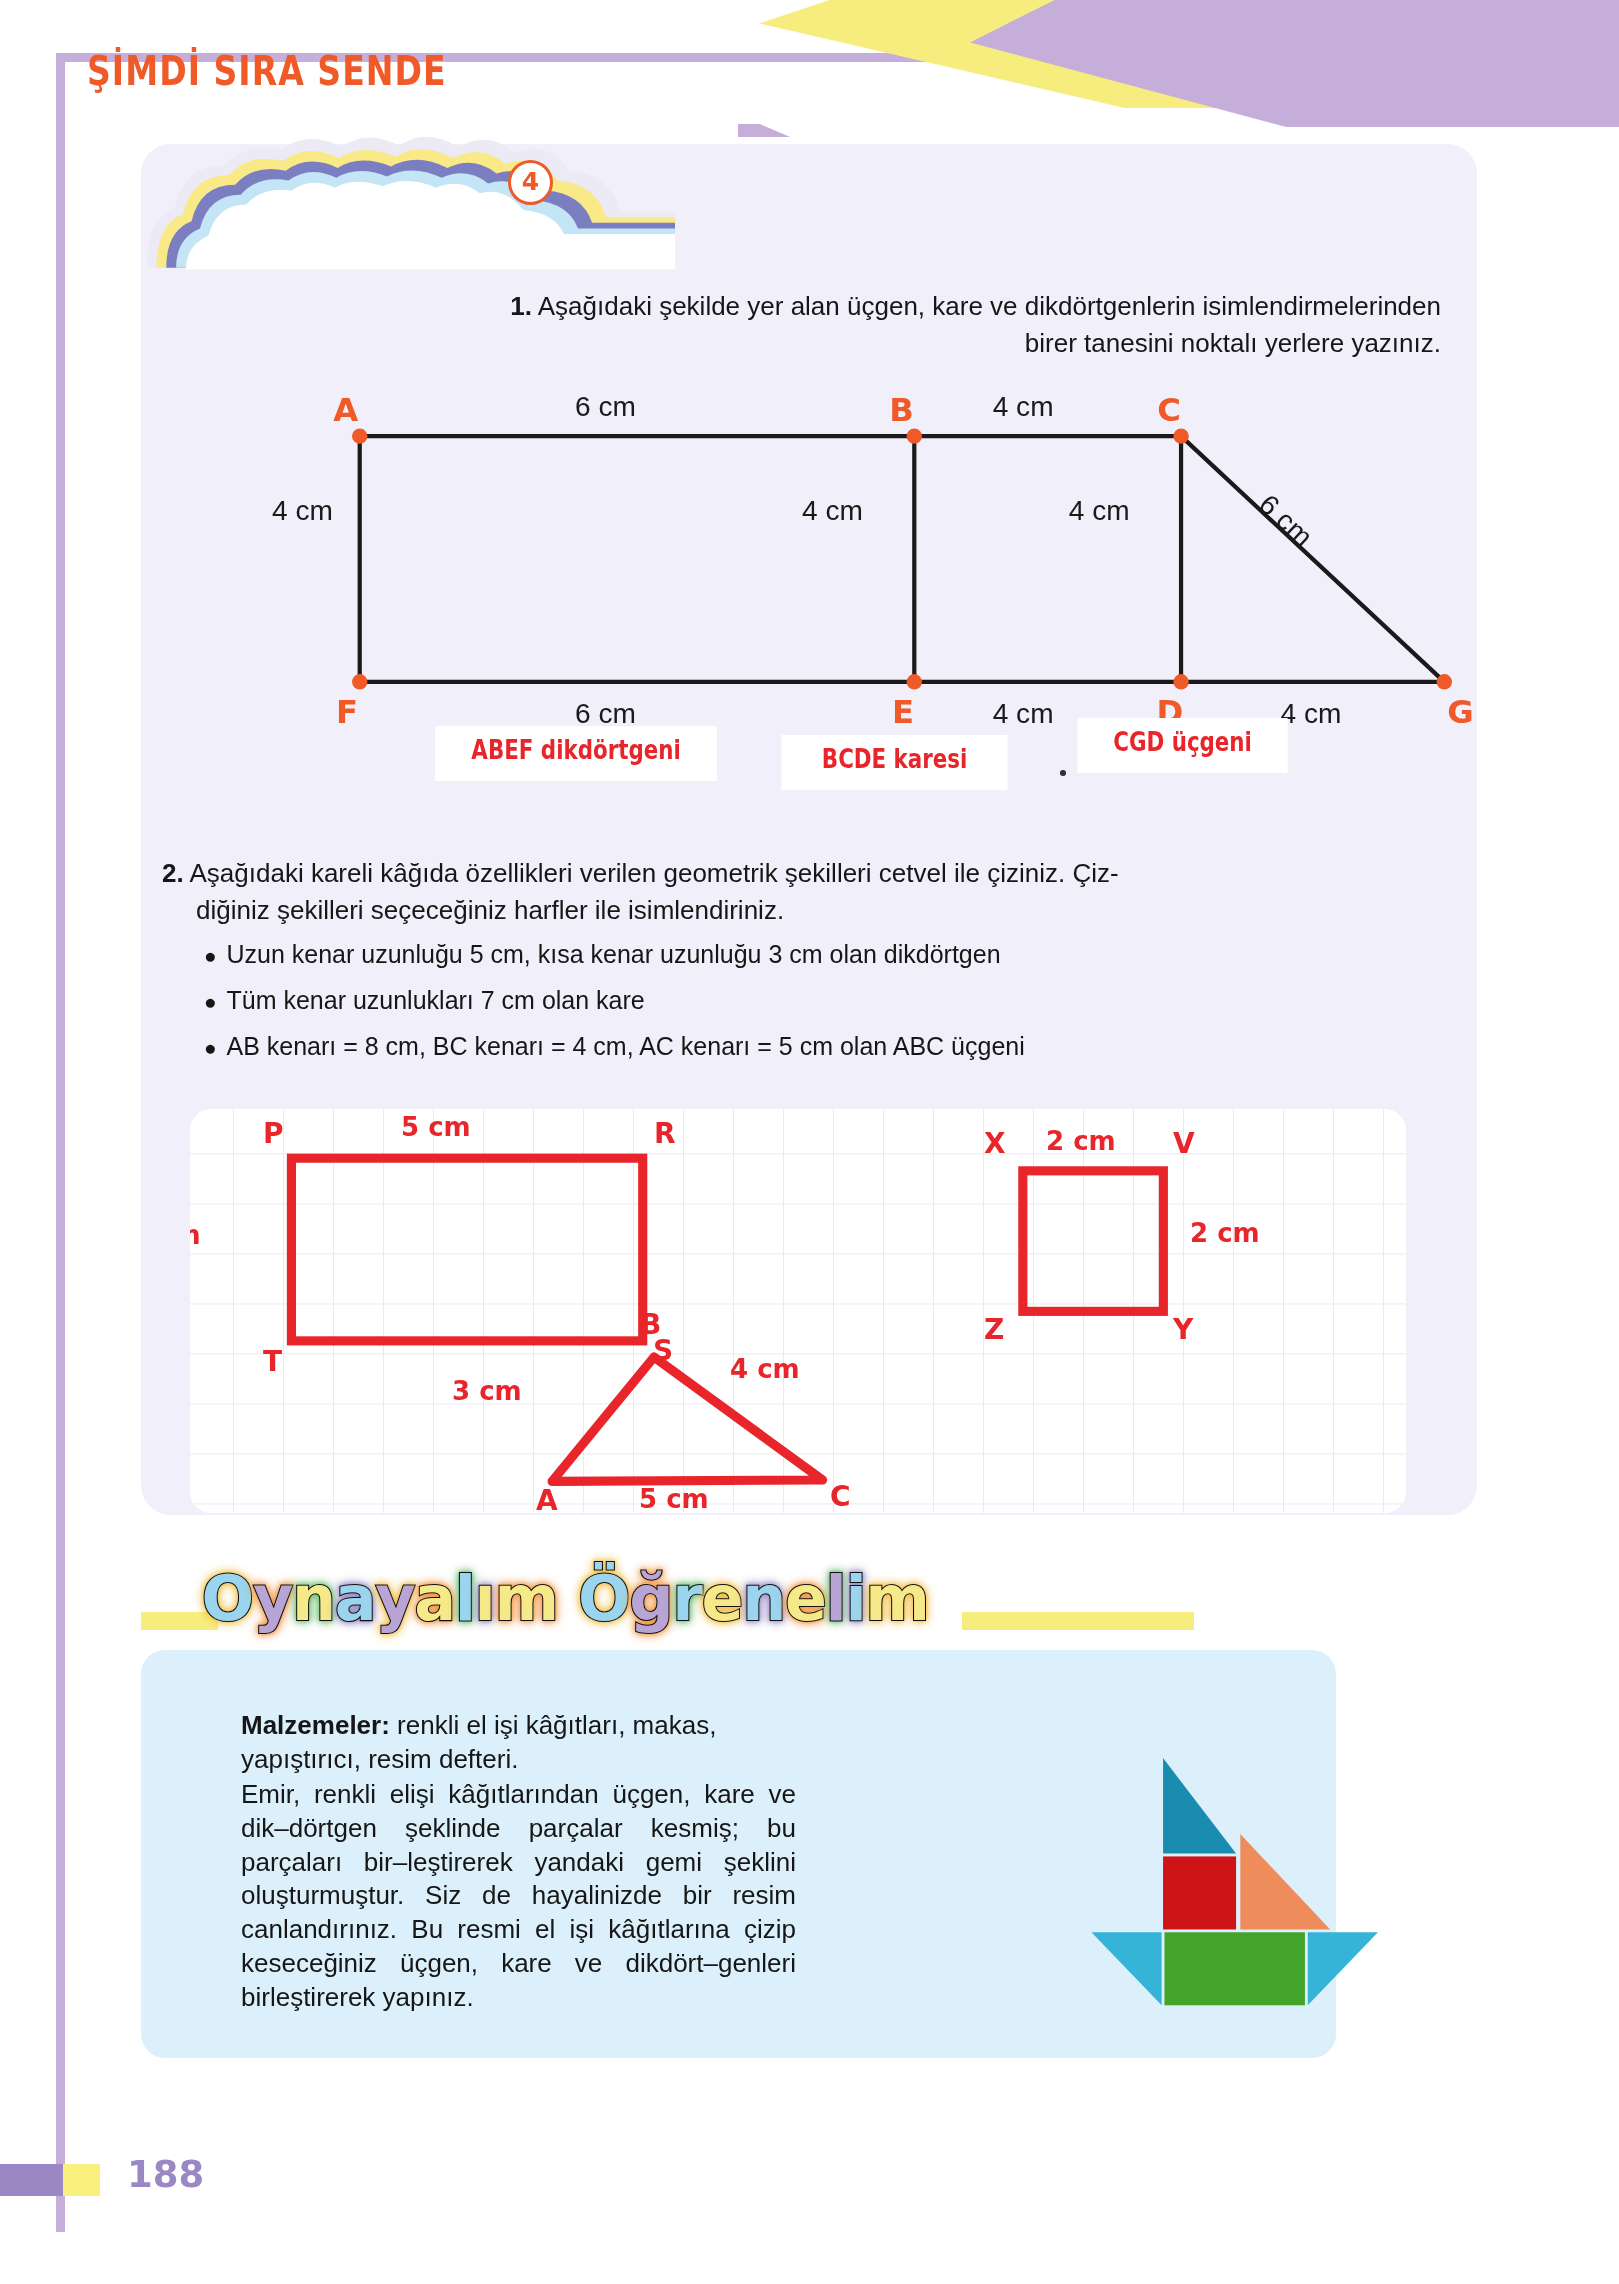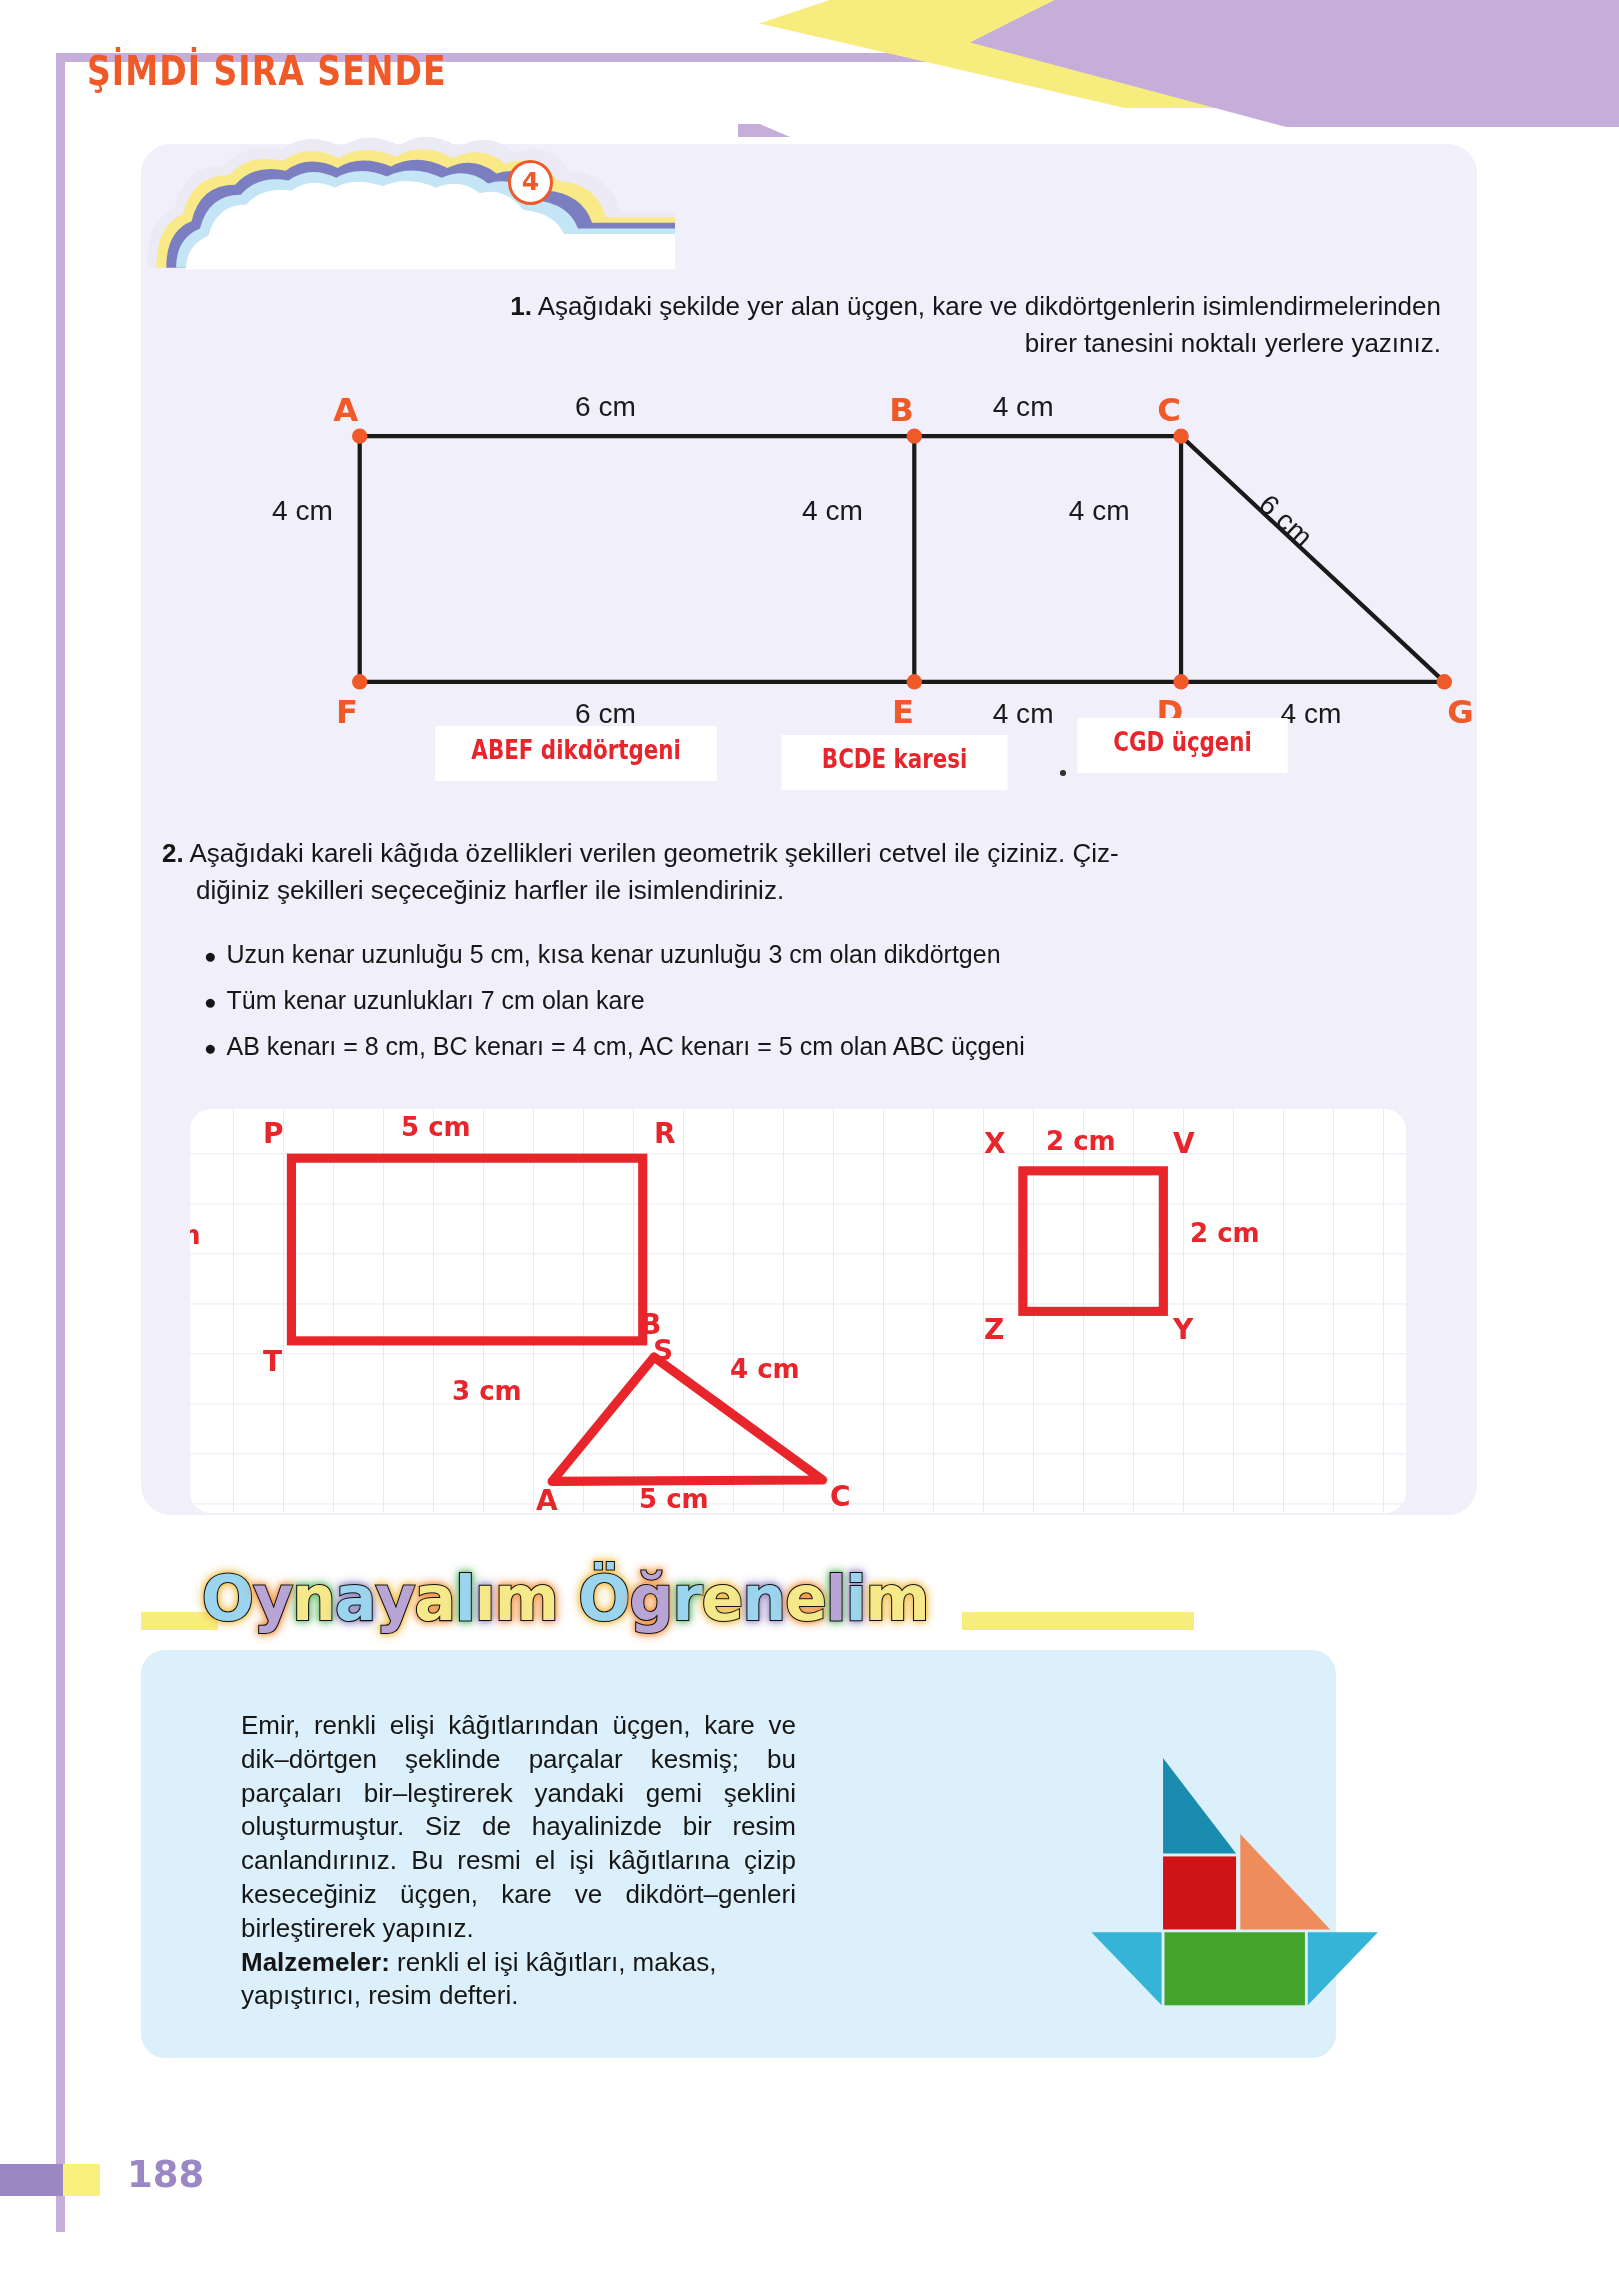--- a/index.html
+++ b/index.html
@@ -101,21 +101,21 @@
     font-size: 26px;
     line-height: 1.42;
     font-family: "Liberation Sans", sans-serif;
   }
   .q-num {
     font-weight: 700;
   }
   #q1 { left: 169px; top: 288px; width: 1272px; text-align: right; }
   #q1 .line2 { display:block; padding-left: 31px; }
 
-  #q2 { left: 162px; top: 835px; width: 1294px; }
+  #q2 { left: 162px; top: 855px; width: 1294px; }
   #q2 .line2 { display:block; padding-left: 34px; }
 
   .bullets {
     position: absolute;
     left: 204px; top: 942px;
     color: #161616;
     font-size: 25px;
     line-height: 1.0;
   }
   .bullets .bullet-row {
@@ -420,24 +420,24 @@
   <div class="oy-strip-left"></div>
   <div class="oy-strip-right"></div>
 
   <div class="oy-title" id="oy-title"><span style="color: rgb(154, 212, 238); -webkit-text-stroke: 2.1px rgb(17, 17, 17); paint-order: stroke; filter: drop-shadow(rgb(242, 193, 78) 0px 0px 2.8px) drop-shadow(rgb(242, 193, 78) 0px 0px 4.9px); margin: 0px -1.4px;">O</span><span style="color: rgb(185, 164, 214); -webkit-text-stroke: 2.1px rgb(17, 17, 17); paint-order: stroke; filter: drop-shadow(rgb(242, 153, 74) 0px 0px 2.8px) drop-shadow(rgb(242, 153, 74) 0px 0px 4.9px); margin: 0px -1.4px;">y</span><span style="color: rgb(246, 233, 138); -webkit-text-stroke: 2.1px rgb(17, 17, 17); paint-order: stroke; filter: drop-shadow(rgb(111, 191, 115) 0px 0px 2.8px) drop-shadow(rgb(111, 191, 115) 0px 0px 4.9px); margin: 0px -1.4px;">n</span><span style="color: rgb(154, 212, 238); -webkit-text-stroke: 2.1px rgb(17, 17, 17); paint-order: stroke; filter: drop-shadow(rgb(155, 143, 199) 0px 0px 2.8px) drop-shadow(rgb(155, 143, 199) 0px 0px 4.9px); margin: 0px -1.4px;">a</span><span style="color: rgb(185, 164, 214); -webkit-text-stroke: 2.1px rgb(17, 17, 17); paint-order: stroke; filter: drop-shadow(rgb(242, 193, 78) 0px 0px 2.8px) drop-shadow(rgb(242, 193, 78) 0px 0px 4.9px); margin: 0px -1.4px;">y</span><span style="color: rgb(246, 233, 138); -webkit-text-stroke: 2.1px rgb(17, 17, 17); paint-order: stroke; filter: drop-shadow(rgb(242, 153, 74) 0px 0px 2.8px) drop-shadow(rgb(242, 153, 74) 0px 0px 4.9px); margin: 0px -1.4px;">a</span><span style="color: rgb(154, 212, 238); -webkit-text-stroke: 2.1px rgb(17, 17, 17); paint-order: stroke; filter: drop-shadow(rgb(111, 191, 115) 0px 0px 2.8px) drop-shadow(rgb(111, 191, 115) 0px 0px 4.9px); margin: 0px -1.4px;">l</span><span style="color: rgb(246, 233, 138); -webkit-text-stroke: 2.1px rgb(17, 17, 17); paint-order: stroke; filter: drop-shadow(rgb(155, 143, 199) 0px 0px 2.8px) drop-shadow(rgb(155, 143, 199) 0px 0px 4.9px); margin: 0px -1.4px;">ı</span><span style="color: rgb(246, 233, 138); -webkit-text-stroke: 2.1px rgb(17, 17, 17); paint-order: stroke; filter: drop-shadow(rgb(242, 153, 74) 0px 0px 2.8px) drop-shadow(rgb(242, 153, 74) 0px 0px 4.9px); margin: 0px -1.4px;">m</span><span style="color: rgb(255, 255, 255); -webkit-text-stroke: 2.1px rgb(17, 17, 17); paint-order: stroke; filter: drop-shadow(transparent 0px 0px 2.8px) drop-shadow(transparent 0px 0px 4.9px); margin: 0px -1.4px;">&nbsp;</span><span style="color: rgb(154, 212, 238); -webkit-text-stroke: 2.1px rgb(17, 17, 17); paint-order: stroke; filter: drop-shadow(rgb(242, 193, 78) 0px 0px 2.8px) drop-shadow(rgb(242, 193, 78) 0px 0px 4.9px); margin: 0px -1.4px;">Ö</span><span style="color: rgb(185, 164, 214); -webkit-text-stroke: 2.1px rgb(17, 17, 17); paint-order: stroke; filter: drop-shadow(rgb(242, 153, 74) 0px 0px 2.8px) drop-shadow(rgb(242, 153, 74) 0px 0px 4.9px); margin: 0px -1.4px;">ğ</span><span style="color: rgb(154, 212, 238); -webkit-text-stroke: 2.1px rgb(17, 17, 17); paint-order: stroke; filter: drop-shadow(rgb(111, 191, 115) 0px 0px 2.8px) drop-shadow(rgb(111, 191, 115) 0px 0px 4.9px); margin: 0px -1.4px;">r</span><span style="color: rgb(246, 233, 138); -webkit-text-stroke: 2.1px rgb(17, 17, 17); paint-order: stroke; filter: drop-shadow(rgb(242, 193, 78) 0px 0px 2.8px) drop-shadow(rgb(242, 193, 78) 0px 0px 4.9px); margin: 0px -1.4px;">e</span><span style="color: rgb(154, 212, 238); -webkit-text-stroke: 2.1px rgb(17, 17, 17); paint-order: stroke; filter: drop-shadow(rgb(155, 143, 199) 0px 0px 2.8px) drop-shadow(rgb(155, 143, 199) 0px 0px 4.9px); margin: 0px -1.4px;">n</span><span style="color: rgb(246, 233, 138); -webkit-text-stroke: 2.1px rgb(17, 17, 17); paint-order: stroke; filter: drop-shadow(rgb(242, 153, 74) 0px 0px 2.8px) drop-shadow(rgb(242, 153, 74) 0px 0px 4.9px); margin: 0px -1.4px;">e</span><span style="color: rgb(185, 164, 214); -webkit-text-stroke: 2.1px rgb(17, 17, 17); paint-order: stroke; filter: drop-shadow(rgb(111, 191, 115) 0px 0px 2.8px) drop-shadow(rgb(111, 191, 115) 0px 0px 4.9px); margin: 0px -1.4px;">l</span><span style="color: rgb(154, 212, 238); -webkit-text-stroke: 2.1px rgb(17, 17, 17); paint-order: stroke; filter: drop-shadow(rgb(155, 143, 199) 0px 0px 2.8px) drop-shadow(rgb(155, 143, 199) 0px 0px 4.9px); margin: 0px -1.4px;">i</span><span style="color: rgb(246, 233, 138); -webkit-text-stroke: 2.1px rgb(17, 17, 17); paint-order: stroke; filter: drop-shadow(rgb(242, 193, 78) 0px 0px 2.8px) drop-shadow(rgb(242, 193, 78) 0px 0px 4.9px); margin: 0px -1.4px;">m</span></div>
 
   <div class="blue-panel"></div>
   <div class="blue-panel-shadow"></div>
 
 
   <div class="body-text">
-    <p style="margin:0;">Emir, renkli elişi kâğıtlarından üçgen, kare ve dik–dörtgen şeklinde parçalar kesmiş; bu parçaları bir–leştirerek yandaki gemi şeklini oluşturmuştur. Siz de hayalinizde bir resim canlandırınız. Bu resmi el işi kâğıtlarına çizip keseceğiniz üçgen, kare ve dikdört–genleri birleştirerek yapınız.</p>
     <p style="margin:0 0 1.4px 0; text-align:left;">
       <b>Malzemeler:</b><span> renkli el işi kâğıtları, makas, yapıştırıcı, resim defteri.</span>
     </p>
+    <p style="margin:0;">Emir, renkli elişi kâğıtlarından üçgen, kare ve dik–dörtgen şeklinde parçalar kesmiş; bu parçaları bir–leştirerek yandaki gemi şeklini oluşturmuştur. Siz de hayalinizde bir resim canlandırınız. Bu resmi el işi kâğıtlarına çizip keseceğiniz üçgen, kare ve dikdört–genleri birleştirerek yapınız.</p>
   </div>
 
   <div class="ship">
     <svg width="309" height="295" viewBox="0 0 440 420" xmlns="http://www.w3.org/2000/svg">
       <polygon points="114,40 114,176 218,176" fill="#1a8cb0"></polygon>
       <rect x="114" y="180" width="104" height="104" fill="#cf1417"></rect>
       <polygon points="224,148 224,284 352,284" fill="#ef8c5c"></polygon>
       <rect x="116" y="288" width="200" height="104" fill="#43a42b"></rect>
       <polygon points="12,288 112,288 112,392" fill="#35b4d7"></polygon>
       <polygon points="320,288 420,288 320,392" fill="#35b4d7"></polygon>

